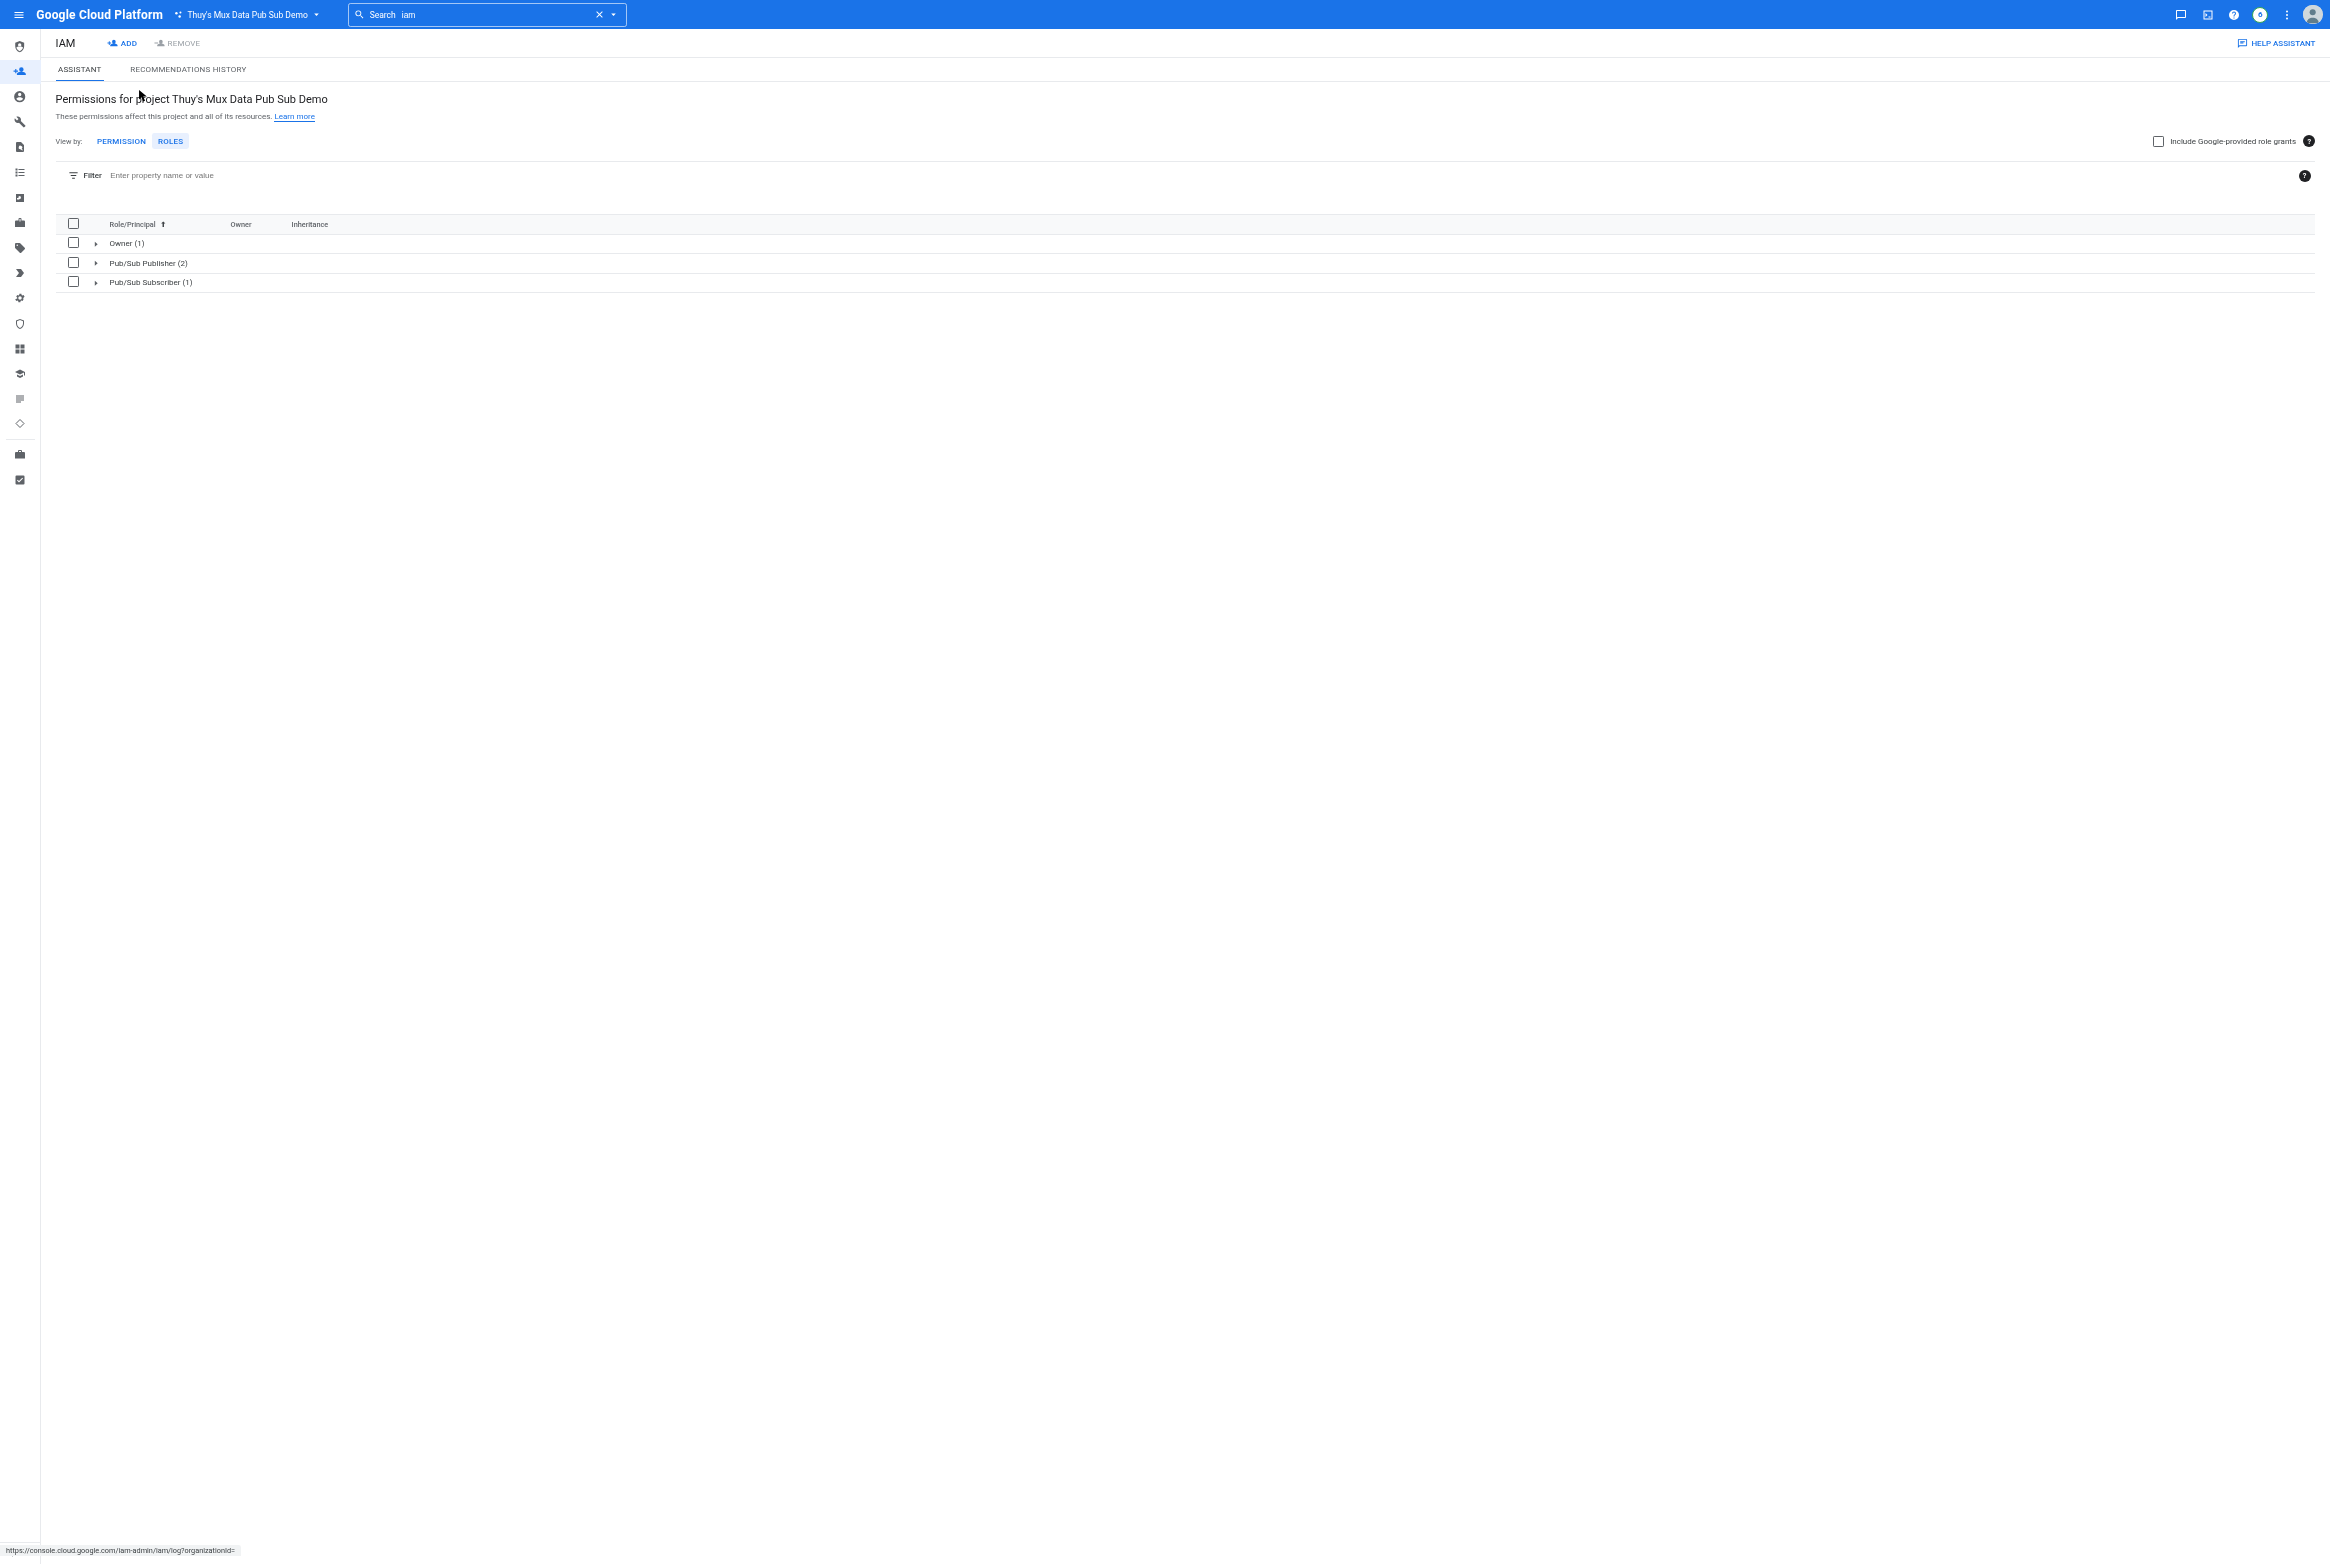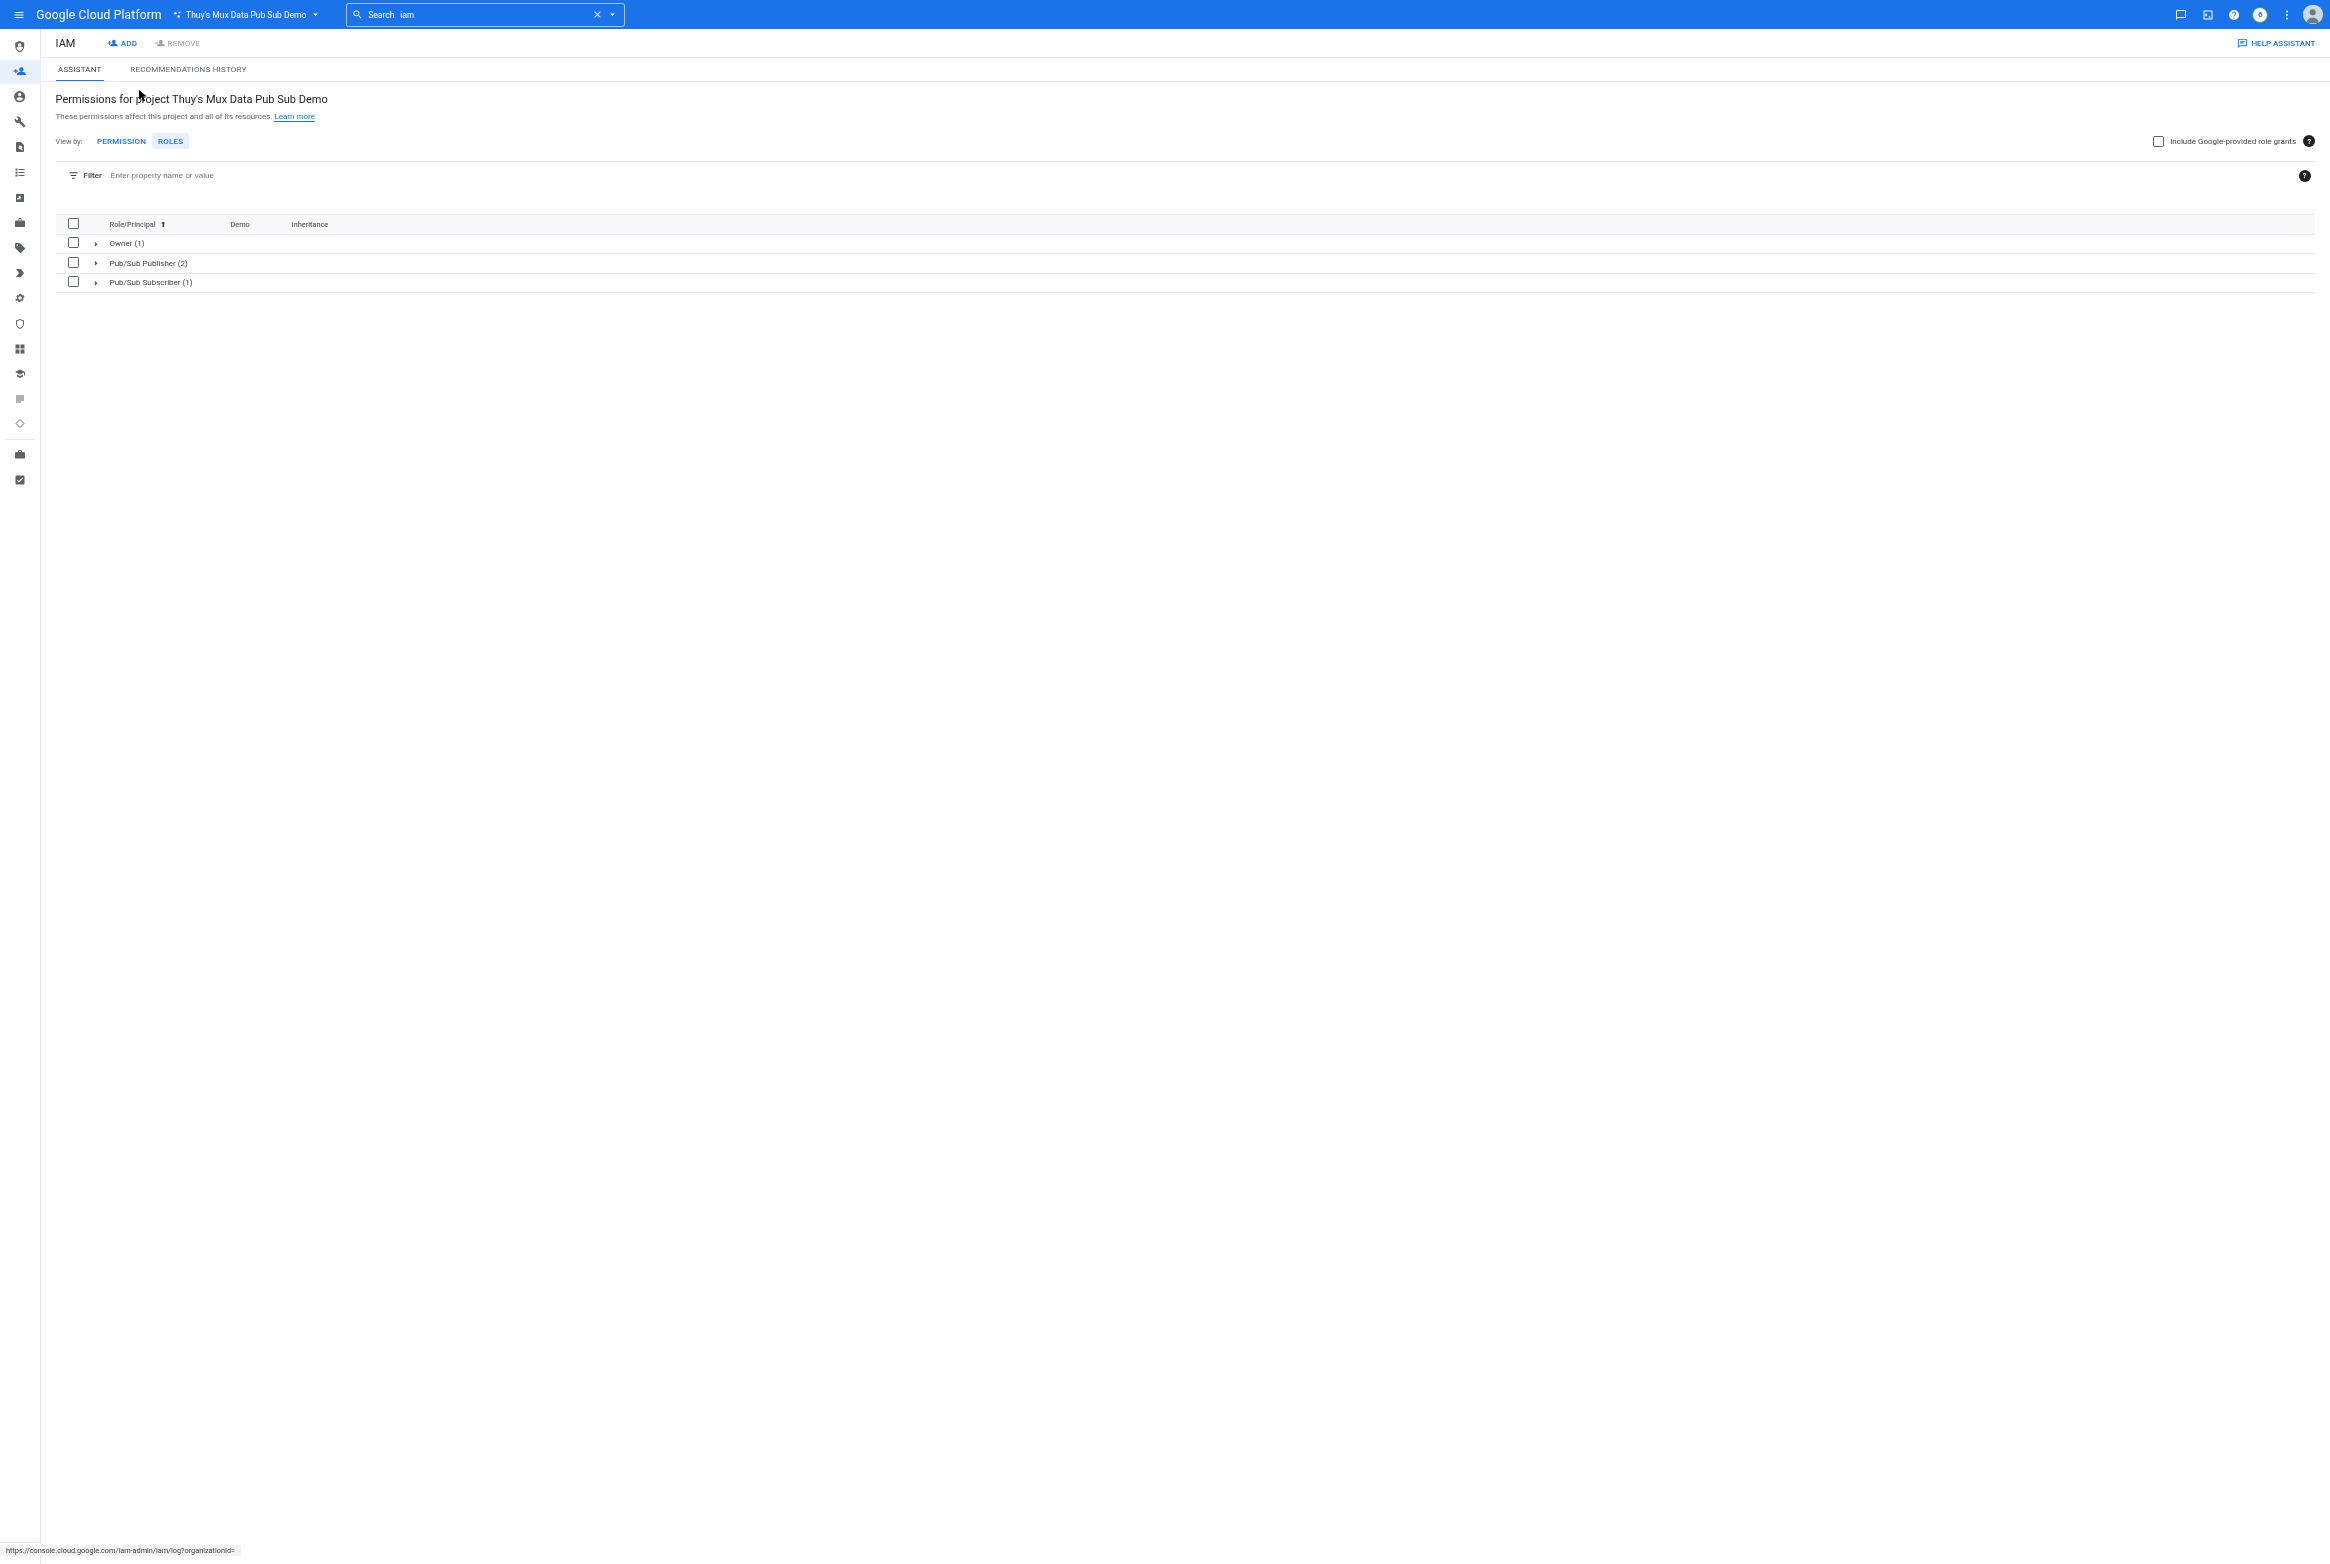--- a/index.html
+++ b/index.html
@@ -1,19 +1,19 @@
 <!DOCTYPE html>
 <html style="font-size:9.7px"><head>
 <meta charset="utf-8">
 <style>
 * { box-sizing: border-box; margin: 0; padding: 0; }
 body { font-family: 'Roboto', 'Helvetica Neue', Arial, sans-serif; font-size: 8px; color: #3c4043; background: #fff; overflow: hidden; }
 .topbar { height: 29px; background: #1a73e8; display: flex; align-items: center; padding: 0 4.9px; color: #fff; }
 .hamburger { width: 29px; height: 29px; display: flex; align-items: center; justify-content: center; cursor: pointer; }
-.logo { font-size: 12px; font-weight: 400; letter-spacing: 0.2px; margin-left: 2.4px; white-space: nowrap; }
+.logo { font-size: 12px; font-weight: 700; letter-spacing: 0.2px; margin-left: 2.4px; white-space: nowrap; }
 .proj-selector { display: flex; align-items: center; margin-left: 11px; cursor: pointer; font-size: 8.5px; }
 .proj-dots { margin-right: 3.6px; display: inline-flex; }
 .proj-name { margin-right: 3.6px; }
 .searchbox { flex: 0 0 auto; width: 279px; margin-left: 25.5px; height: 24px; border: 0.6px solid rgba(255,255,255,0.6); border-radius: 2.4px; display: flex; align-items: center; padding: 0 4.9px; color: #fff; }
 .searchbox .lbl { font-size: 8.5px; margin-left: 4.9px; margin-right: 6px; }
 .searchbox input { flex: 1; background: transparent; border: none; outline: none; color: #fff; font-size: 8.5px; }
 .searchbox .clear, .searchbox .chev { width: 14.6px; height: 14.6px; display:flex; align-items:center; justify-content:center; cursor:pointer; }
 .topbar-spacer { flex: 1; }
 .topbar-icons { display: flex; align-items: center; gap: 2.4px; }
 .topbar-icons .ico { width: 24px; height: 24px; display:flex; align-items:center; justify-content:center; cursor:pointer; }
@@ -314,21 +314,21 @@
         </div>
         <div class="thead">
           <div class="cbcell"><span class="cb"></span></div>
           <div class="excell"></div>
           <div class="c1">
             <span>Role/Principal</span>
             <svg width="8.5" height="8.5" viewBox="0 0 24 24" fill="#3c4043">
                 <path d="M12 4l-6 6h4v10h4V10h4l-6-6z"></path>
               </svg>
           </div>
-          <div class="c2">Demo</div>
+          <div class="c2">Owner</div>
           <div class="c3">Inheritance</div>
         </div>
 
         <div class="trow">
           <div class="cbcell"><span class="cb"></span></div>
           <div class="excell">
               <svg width="8.5" height="8.5" viewBox="0 0 24 24" fill="#5f6368">
                 <path d="M8 5l8 7-8 7z"></path>
               </svg>
             </div>

